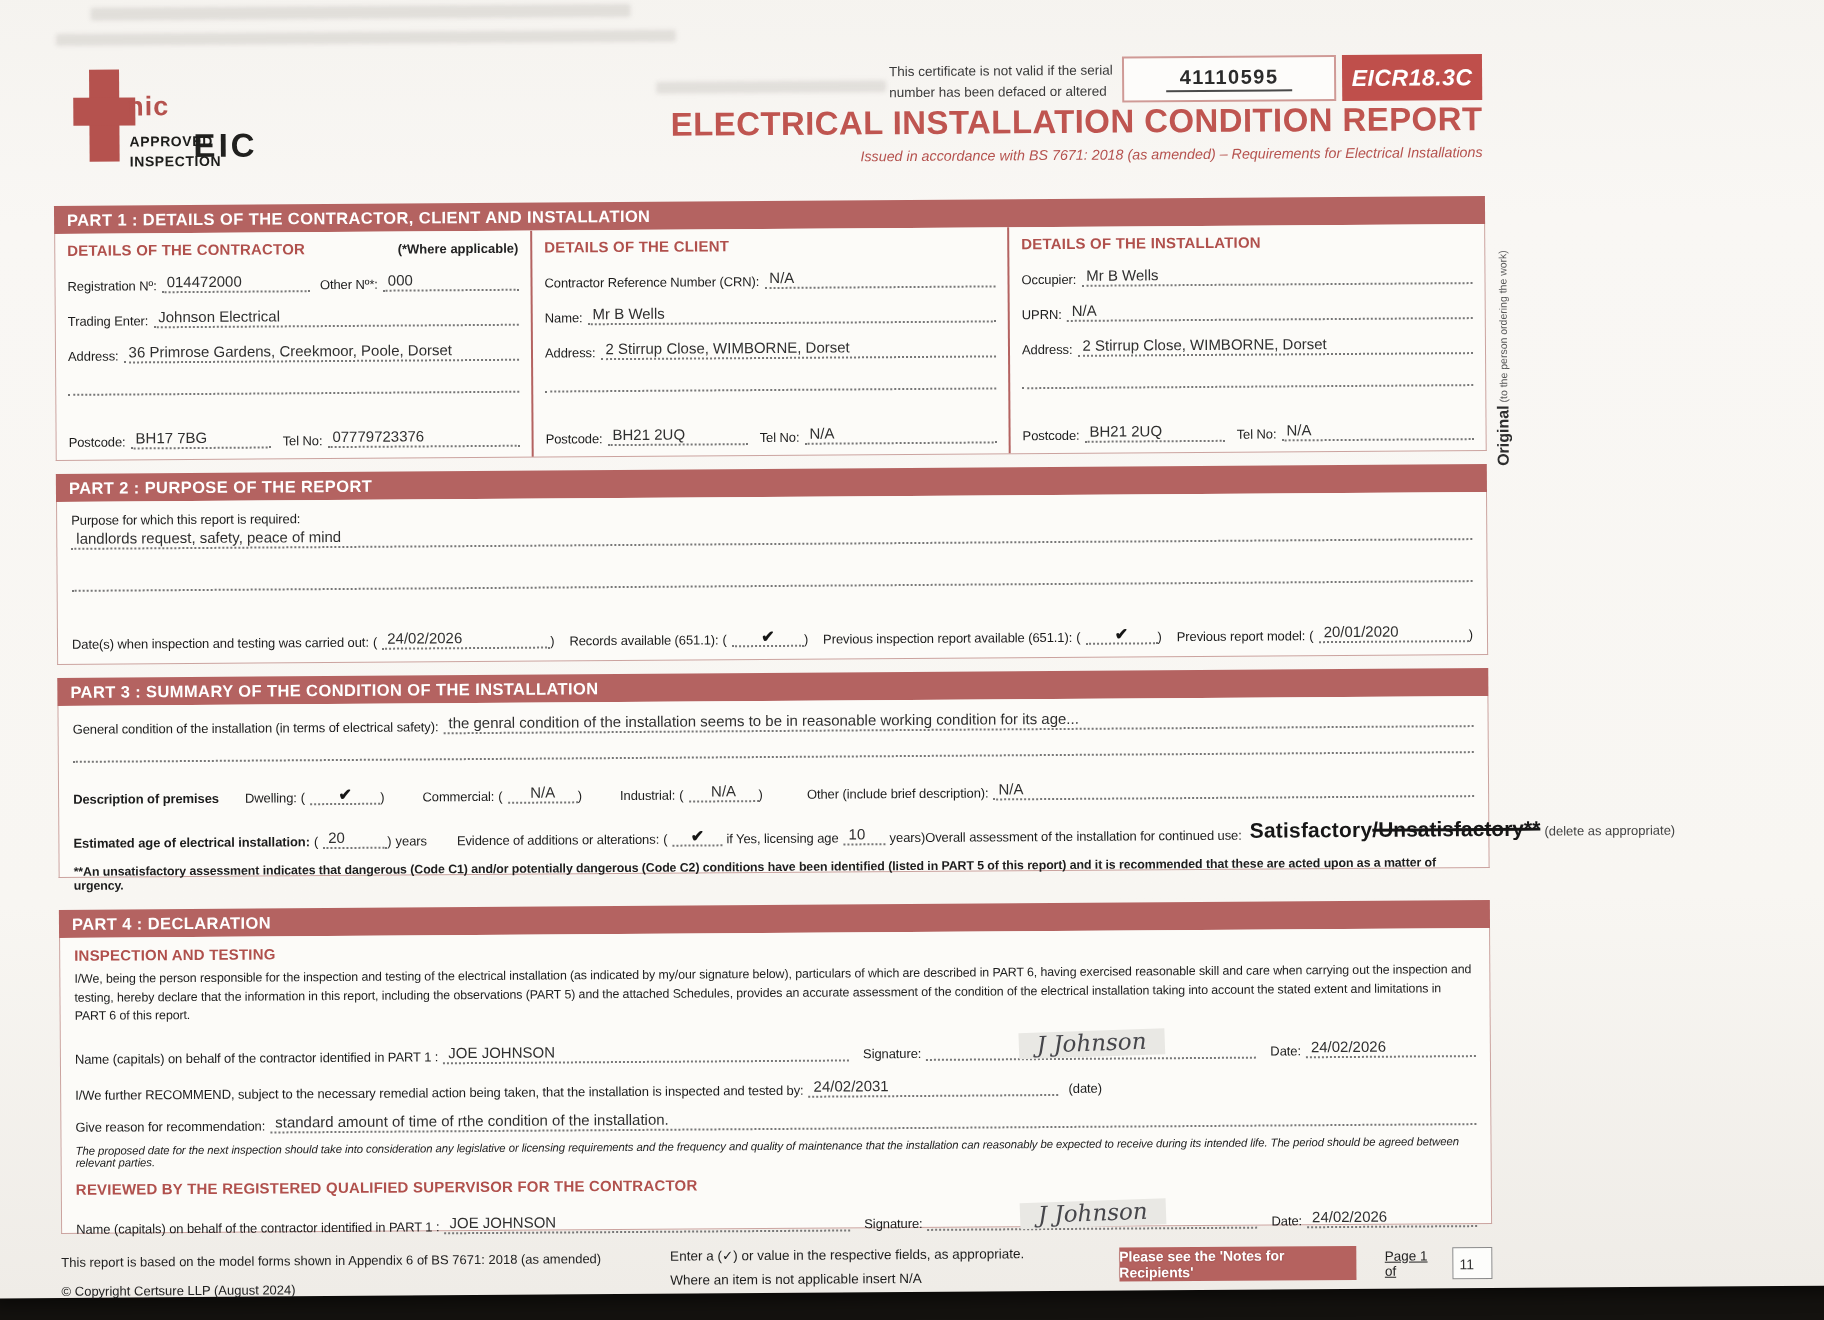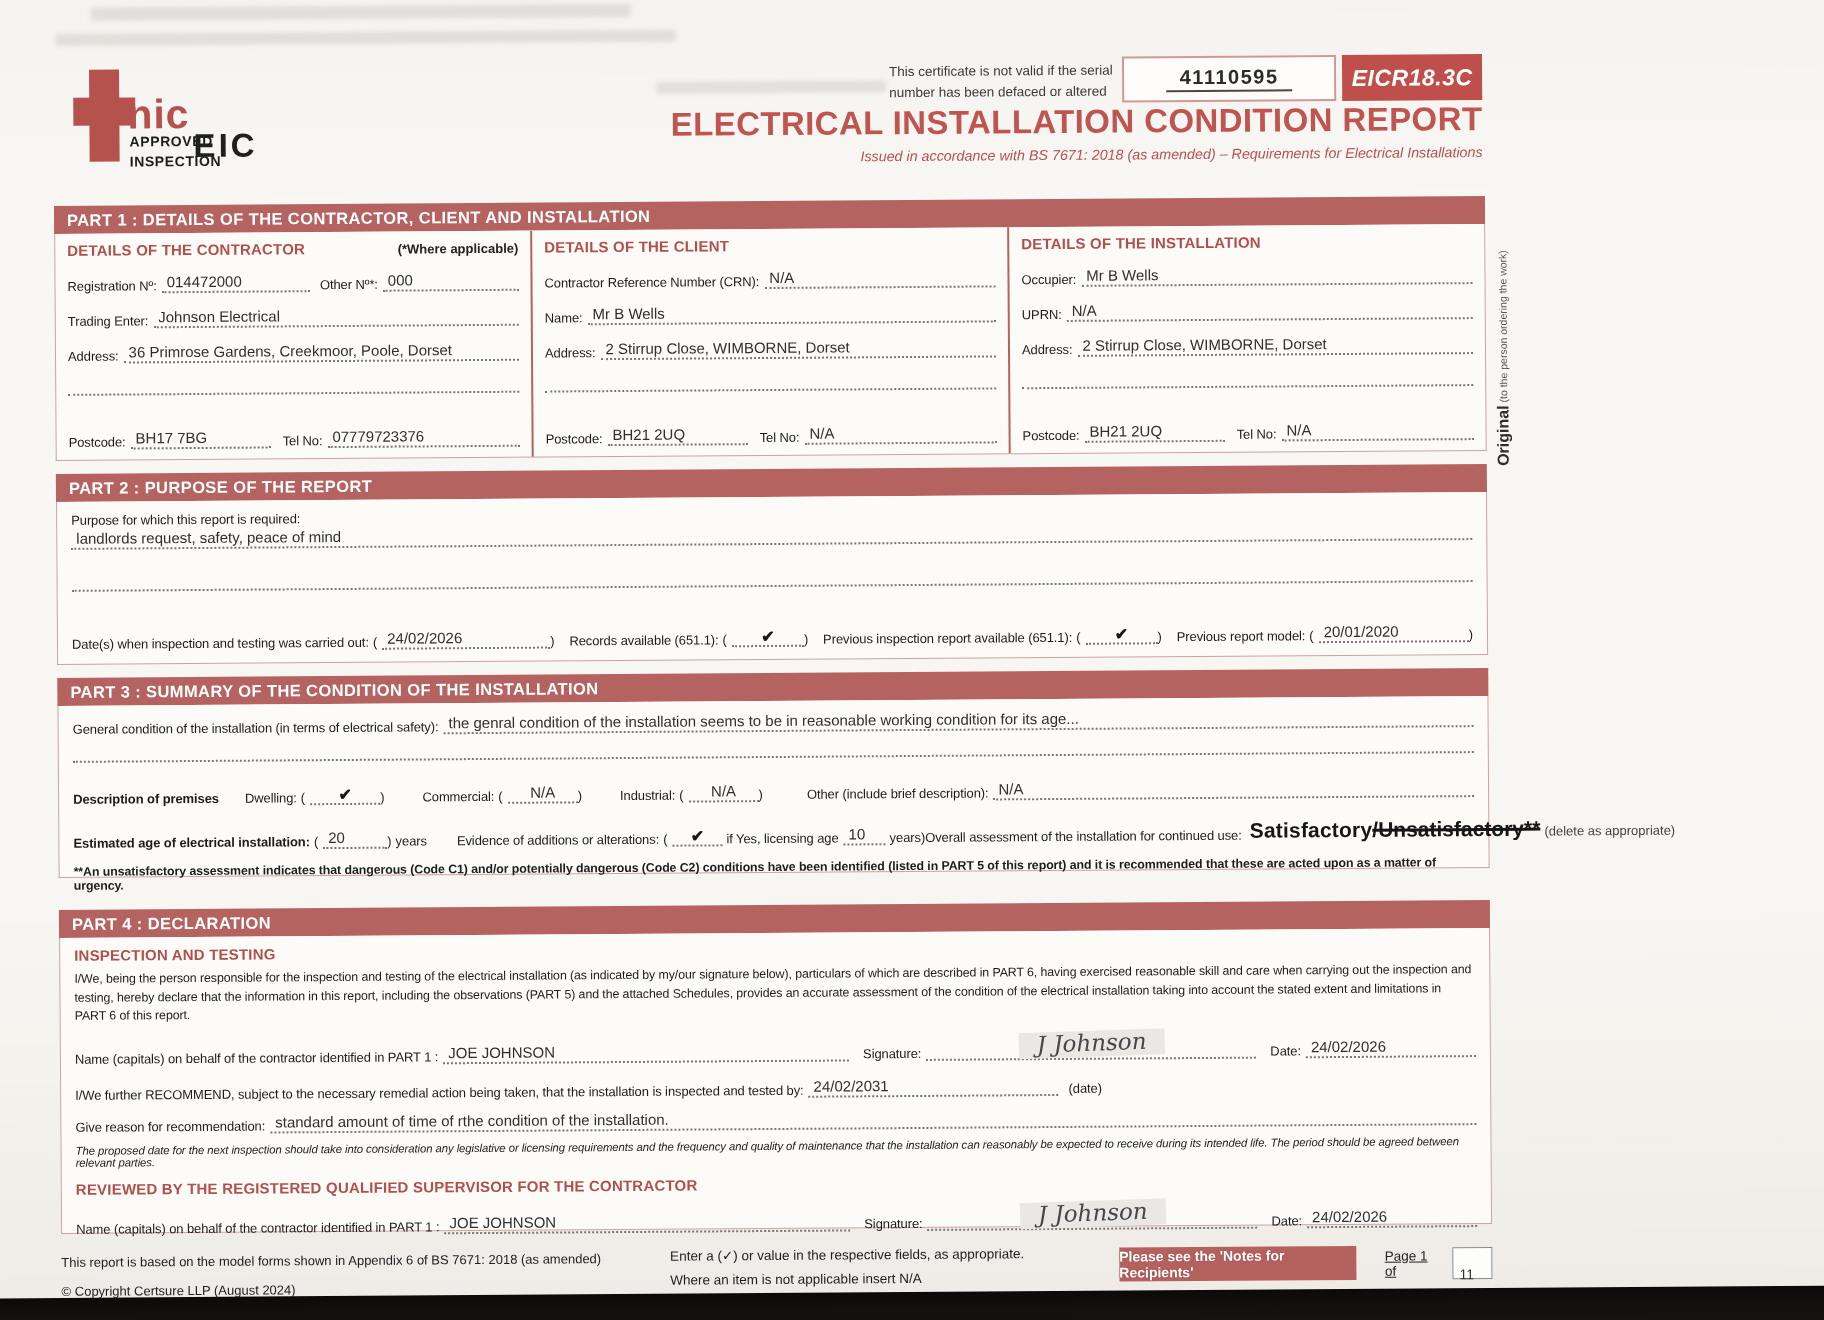--- a/index.html
+++ b/index.html
@@ -18,21 +18,21 @@
   }
   .content { position:absolute; left:12px; top:16px; width:1824px; height:1292px; }
 
   
   .ghost { position:absolute; background:rgba(120,112,104,.16); filter:blur(2px); border-radius:2px; }
 
   
   .logo { position:absolute; left:75px; top:62px; width:230px; height:110px; }
   .logo-cross { position:absolute; left:18px; top:2px; width:30px; height:92px; background:#b5524e; }
   .logo-cross::before { content:""; position:absolute; left:-16px; top:28px; width:62px; height:28px; background:#b5524e; }
-  .logo-nic { position:absolute; left:56px; top:24px; font-size:41px; font-weight:bold; color:#b5524e; letter-spacing:1px; }
+  .logo-nic { position:absolute; left:56px; top:24px; font-size:27px; font-weight:bold; color:#b5524e; letter-spacing:1px; }
   .logo-eic { position:absolute; left:122px; top:24px; font-size:33px; font-weight:bold; color:#20201e; letter-spacing:3px;margin-top:36px; }
   .logo-sub1 { position:absolute; left:58px; top:66px; font-size:14px; font-weight:bold; color:#1d1d1b; letter-spacing:.6px; }
   .logo-sub2 { position:absolute; left:58px; top:86px; font-size:14px; font-weight:bold; color:#1d1d1b; letter-spacing:.6px; }
 
   .cert-note { position:absolute; left:893px; top:62px; width:240px; font-size:13.5px; color:#3a3a3a; line-height:1.55; }
   .serial-box { position:absolute; left:1126px; top:58px; width:214px; height:46px;
     background:#fdfcfa; border:2px solid #cf9a96; display:flex; align-items:center; justify-content:center; }
   .serial-num { font-size:20px; font-weight:bold; color:#2b2b2b; letter-spacing:1.5px;
     border-bottom:2px solid #4a4a4a; padding:0 14px 1px; }
   .form-badge { position:absolute; left:1346px; top:58px; width:140px; height:46px;
@@ -100,21 +100,21 @@
   
   .footer { position:absolute; left:57px; top:1243px; width:1431px; display:flex; align-items:flex-start; }
   .foot-left { width:610px; font-size:13px; color:#222; line-height:2.2; }
   .foot-tick { width:450px; font-size:13.5px; color:#1d1d1d; line-height:1.8; }
   .notes-btn { width:238px; height:34px; background:#b5625f; color:#fff; font-weight:bold;
     font-size:14px; display:flex; align-items:center; justify-content:center; margin-top:6px;
     text-shadow:0 0 2px rgba(90,30,30,.4); }
   .pagebox { display:flex; align-items:center; margin-left:28px; margin-top:8px; }
   .page-lbl { font-size:13.5px; color:#222;text-decoration:underline; }
   .page-total { width:40px; height:32px; border:1.5px solid #8a8a8a; background:#fdfdfb; margin-left:10px;
-    font-size:14px; color:#333; padding:18px 0 0 6px; }
+    font-size:14px; color:#333; padding:8px 0 0 6px; }
 </style>
 </head>
 <body>
 
 <div class="sheet">
   <div class="content">
 
     <div class="ghost" style="left:95px; top:2px; width:540px; height:13px;"></div>
     <div class="ghost" style="left:60px; top:28px; width:620px; height:12px;"></div>
     <div class="ghost" style="left:660px; top:80px; width:230px; height:12px;"></div>

